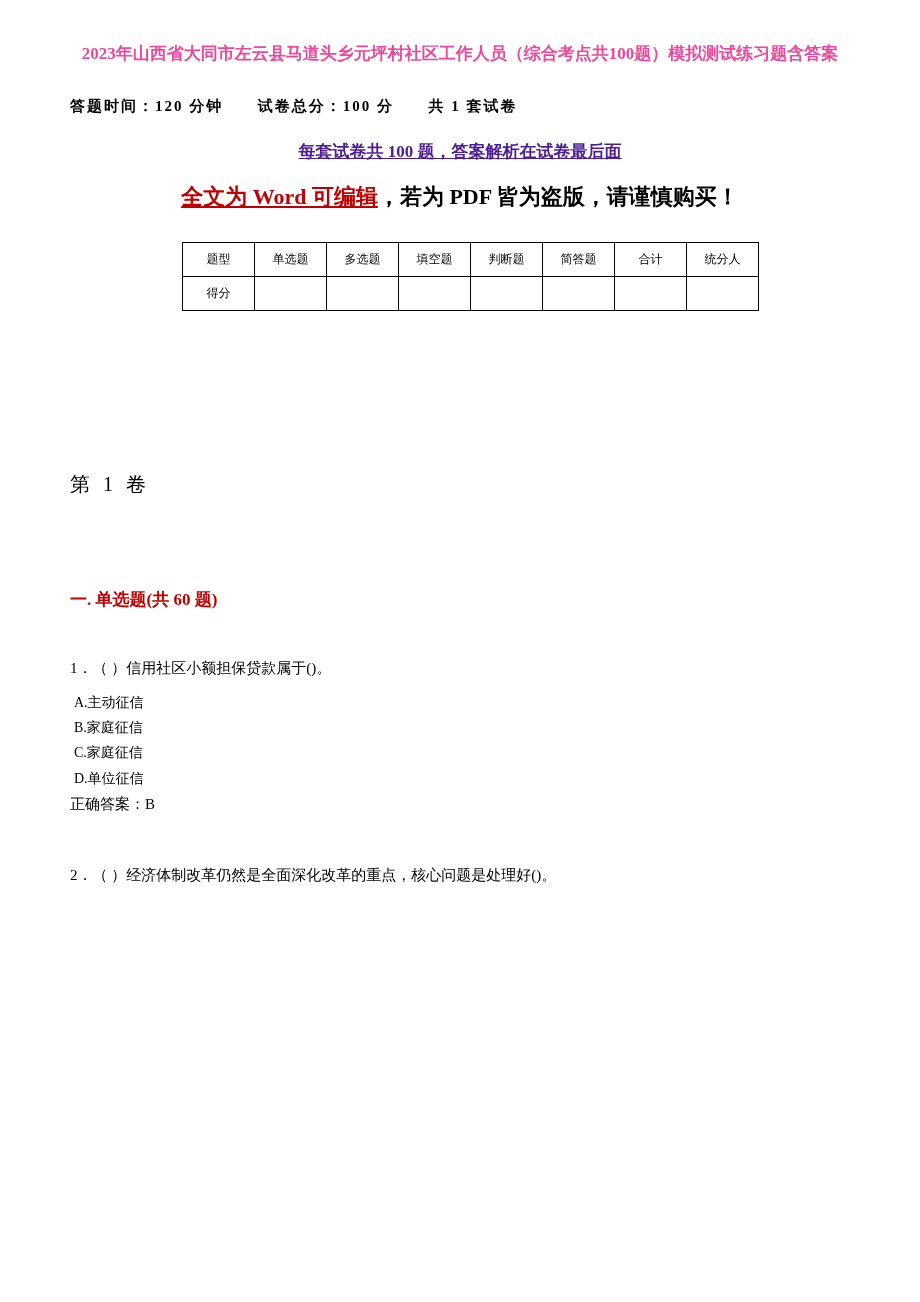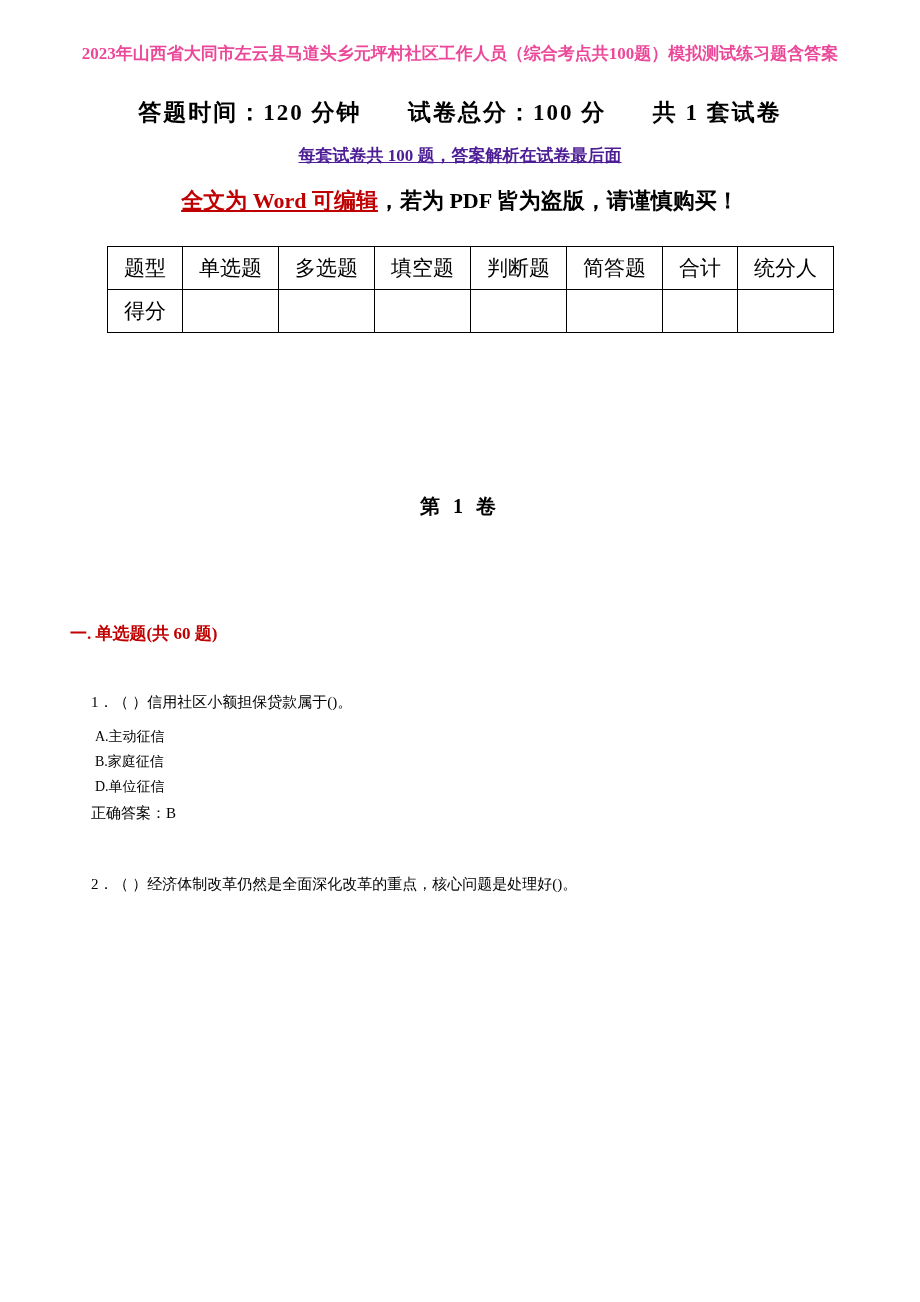--- a/index.html
+++ b/index.html
@@ -21,24 +21,23 @@
     .header-title {
       text-align: center;
       color: #ec4899;
       font-weight: bold;
       font-size: 17px;
       line-height: 1.7;
       margin-bottom: 28px;
     }
 
     .exam-info {
-      text-align: center;
-      font-weight: bold;
-      font-size: 23px;
-      margin-bottom: 16px;
+      font-weight: bold;
+      font-size: 15px;
+      margin-bottom: 24px;
       letter-spacing: 2px;
     }
 
     .notice-underline {
       text-align: center;
       font-size: 17px;
       font-weight: bold;
       color: #4c1d95;
       text-decoration: underline;
       margin-bottom: 16px;
@@ -61,51 +60,50 @@
     }
 
     .score-table-wrapper {
       display: flex;
       justify-content: center;
       margin: 28px 0 20px 0;
     }
 
     .score-table {
       border-collapse: collapse;
-      font-size: 21px;
+      font-size: 12px;
       margin-left: 21px;
     }
 
     .score-table td {
       border: 1px solid #000;
       padding: 7px 16px;
       text-align: center;
       min-width: 72px;
       height: 34px;
     }
 
     .section-volume {
-      text-align: center;
+      text-align: left;
       font-size: 20px;
-      font-weight: bold;
+      font-weight: normal;
       margin: 60px 0 40px 0;
       letter-spacing: 4px;
     }
 
     .section-type {
       font-size: 17px;
       font-weight: bold;
       color: #c00000;
       margin-bottom: 24px;
-      margin-top: 22px;
+      margin-top: 10px;
     }
 
     .question-block {
       margin-bottom: 24px;
-      margin-left: 21px;
     }
 
     .question-text {
       font-size: 15px;
       line-height: 1.8;
       margin-bottom: 8px;
     }
 
     .options {
       font-size: 14px;
@@ -194,20 +192,21 @@
 
 <div class="spacer-small"></div>
 
 <div class="question-block">
   <div class="question-text">
     <span>1．（ ）信用社区小额担保贷款属于()。</span>
   </div>
   <div class="options">
     <div>A.主动征信</div>
     <div>B.家庭征信</div>
+    <div>C.家庭征信</div>
     <div>D.单位征信</div>
   </div>
   <div class="answer">
     <span>正确答案：B</span>
   </div>
 </div>
 
 <div class="spacer-small"></div>
 
 <div class="question-block">

